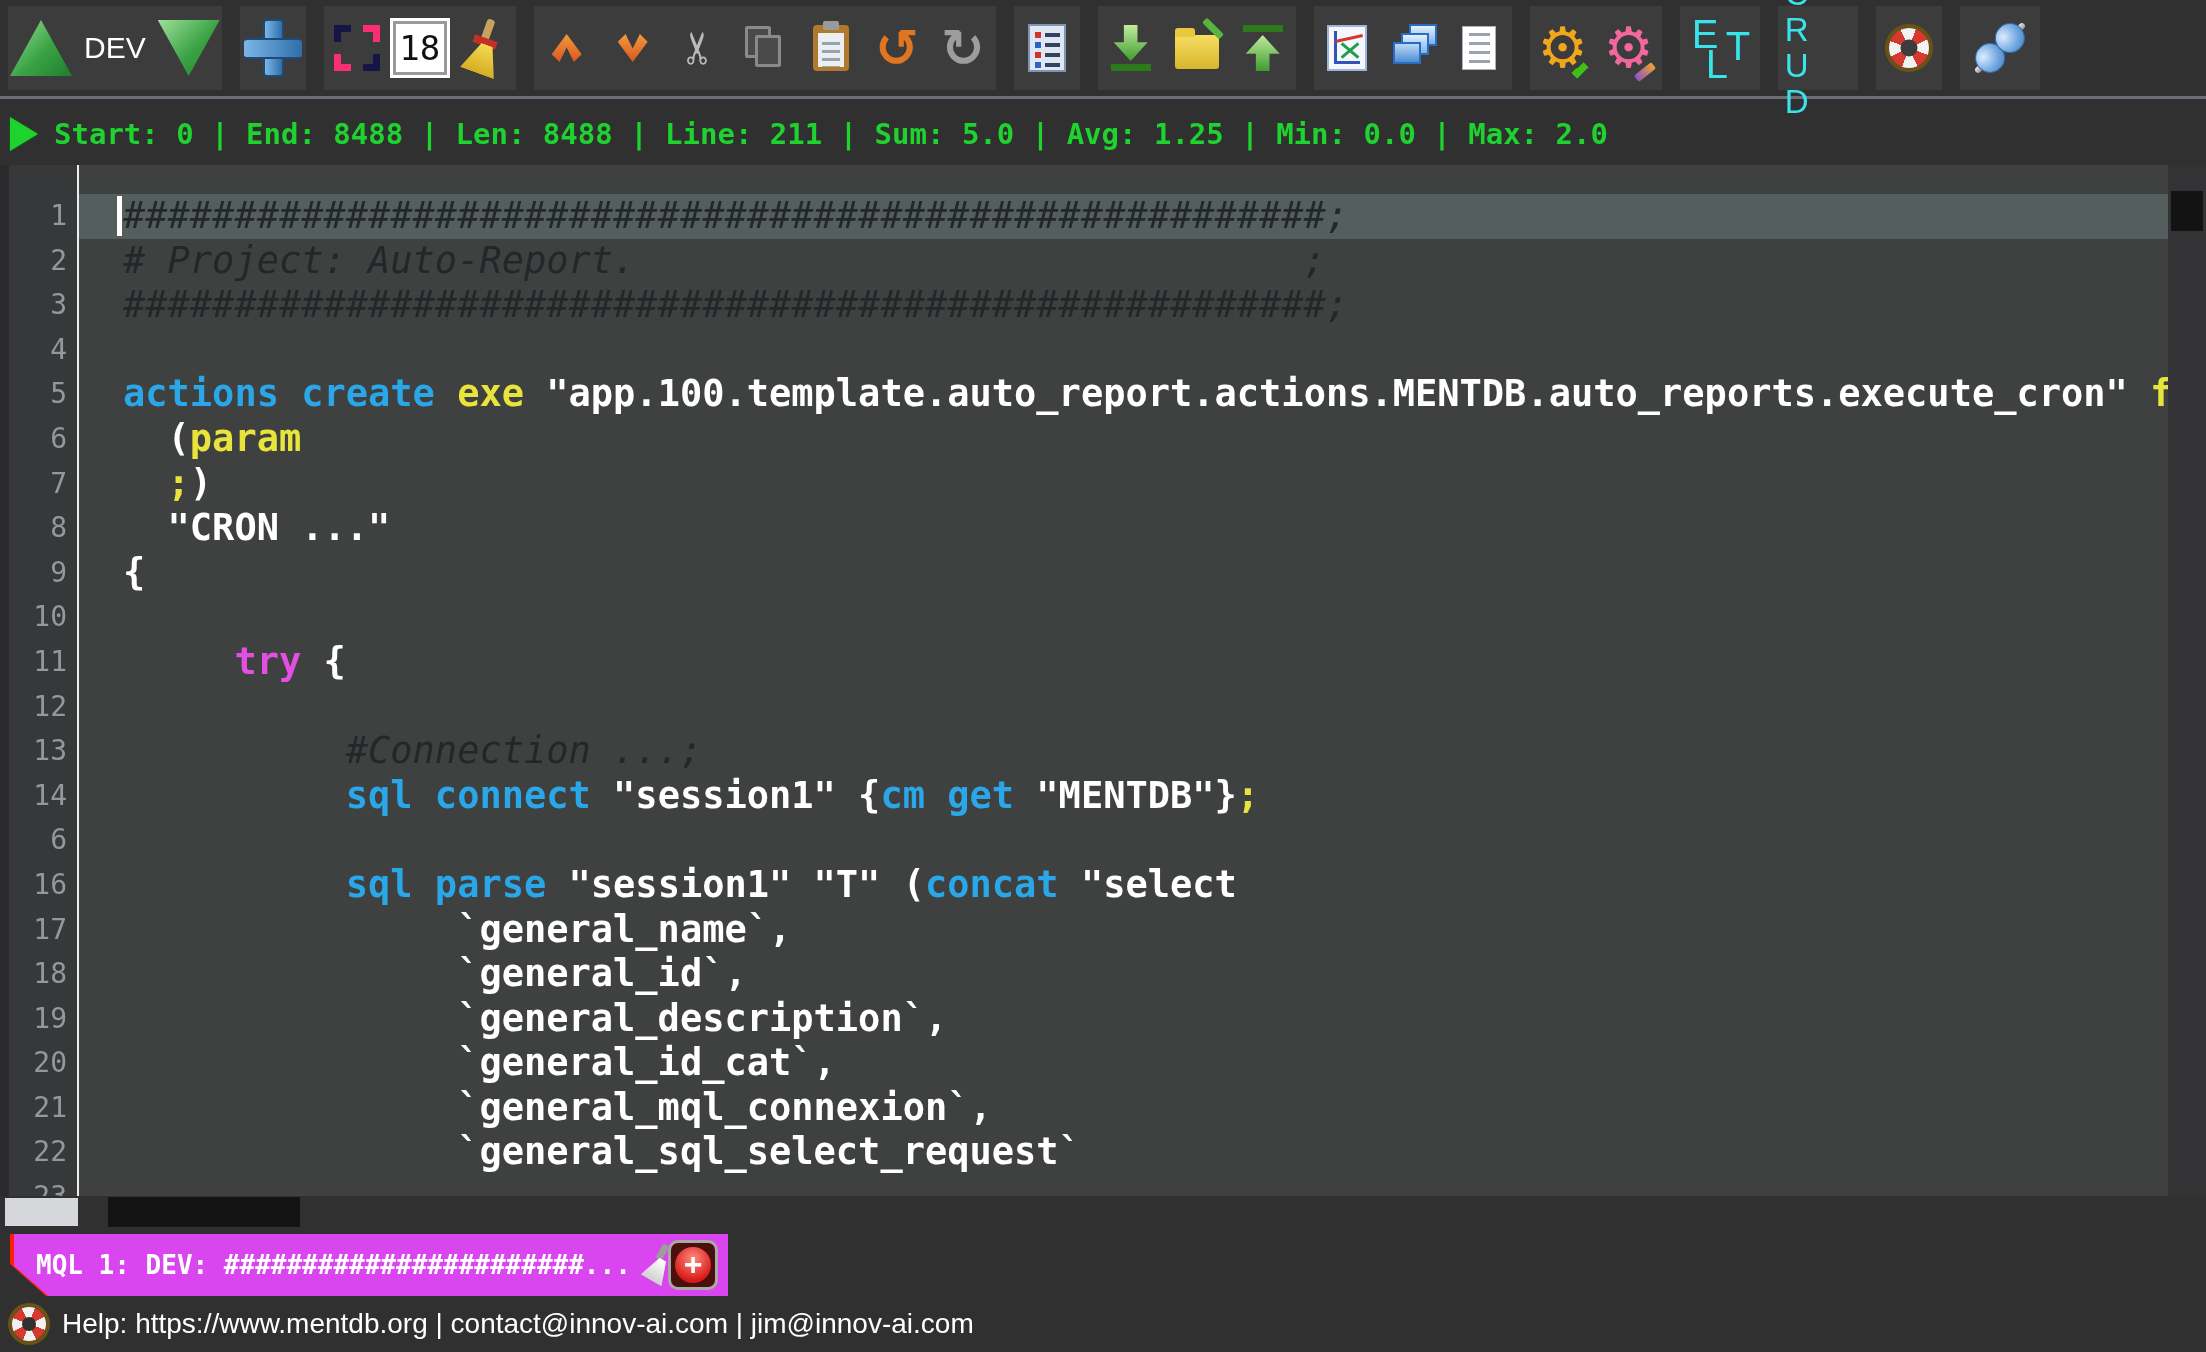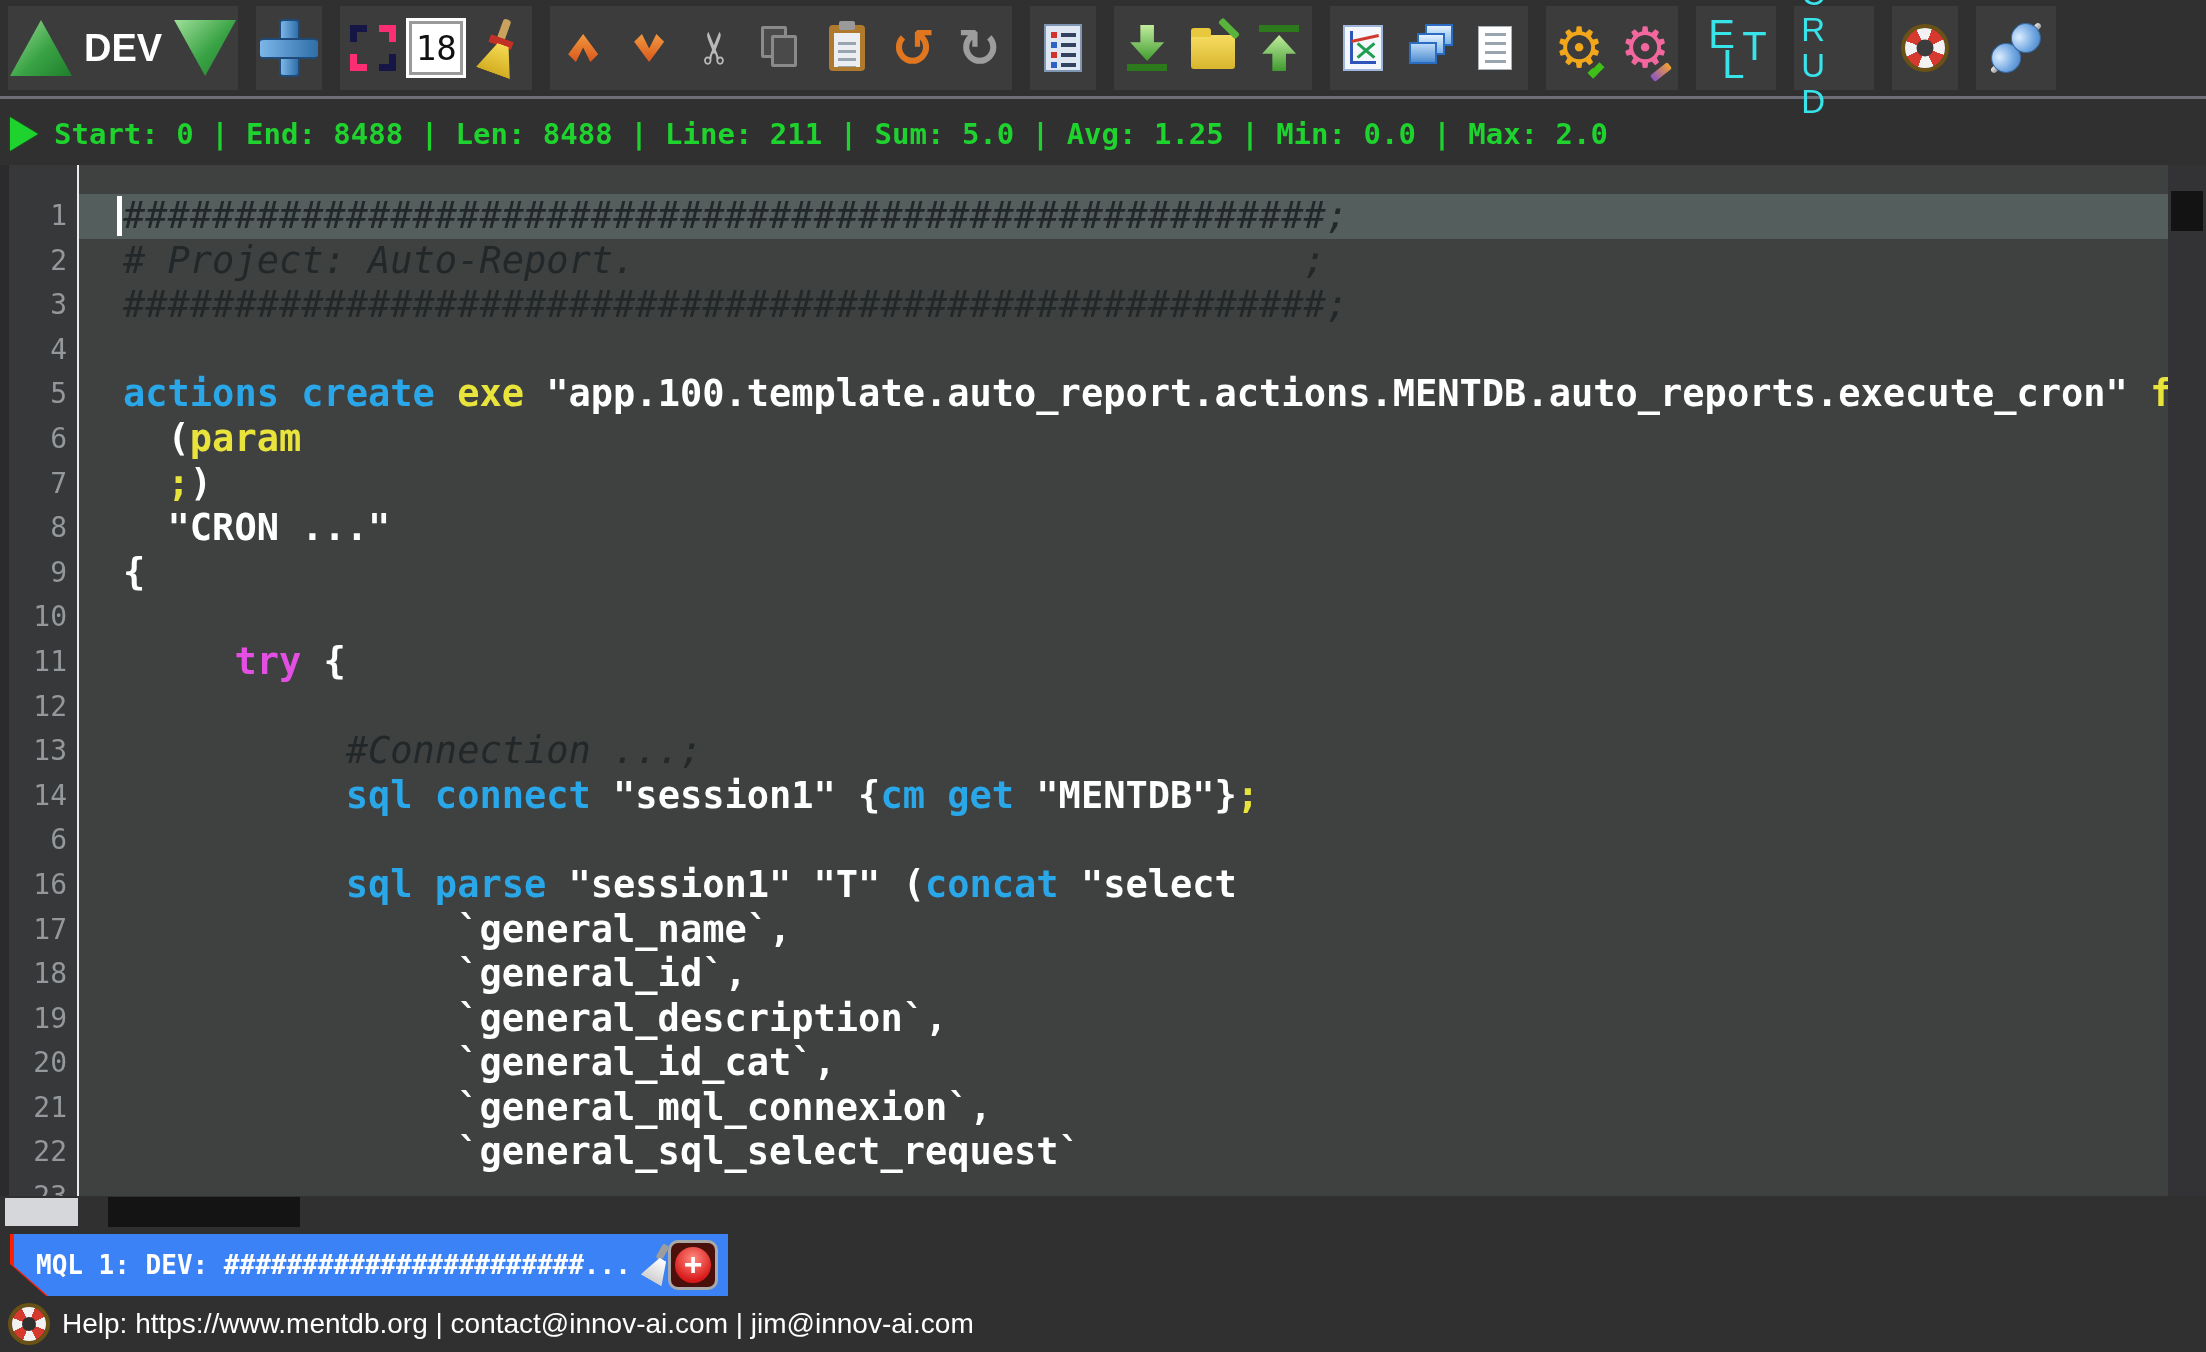--- a/index.html
+++ b/index.html
@@ -10,21 +10,21 @@
   }
   
   .toolbar {
     position:absolute; left:0; top:0; width:2206px; height:99px;
     background:#303031; border-bottom:3px solid #6e6e78;
     display:flex; align-items:center; gap:18px; padding-left:8px;
   }
   .tgroup { display:flex; align-items:center; background:#3c3c3d; height:84px; }
   .tbtn { width:66px; height:84px; display:flex; align-items:center; justify-content:center; background:#3c3c3d; position:relative; cursor:default; }
   .tbtn.wide { width:80px; }
-  .dev-label { color:#fff; font-family:"Liberation Sans",sans-serif; font-size:38px; font-weight:700; padding:0 10px; }
+  .dev-label { color:#fff; font-family:"Liberation Sans",sans-serif; font-size:30px; font-weight:400; padding:0 10px; }
   .tri-up   { width:62px; height:56px; background:linear-gradient(135deg,#9fe09a 0%,#3aa345 55%,#1f7e2c 100%); clip-path:polygon(50% 0,100% 100%,0 100%); }
   .tri-down { width:62px; height:56px; background:linear-gradient(135deg,#9fe09a 0%,#3aa345 55%,#1f7e2c 100%); clip-path:polygon(0 0,100% 0,50% 100%); }
   .plus-big { position:relative; width:58px; height:58px; }
   .plus-big i { position:absolute; background:linear-gradient(90deg,#7cb6e8,#2f6ea8); border:2px solid #1d4a78; border-radius:4px; }
   .plus-big .v { left:19px; top:0; width:21px; height:58px; }
   .plus-big .h { left:0; top:19px; width:58px; height:21px; border-left:none; border-right:none; }
   .sel-icon { position:relative; width:46px; height:46px; }
   .sel-icon i { position:absolute; width:17px; height:17px; }
   .sel-icon .tl { left:0; top:0; border-top:7px solid #161646; border-left:7px solid #161646; }
   .sel-icon .tr { right:0; top:0; border-top:7px solid #fb2e74; border-right:7px solid #fb2e74; }
@@ -119,21 +119,21 @@
   .vscroll { width:38px; background:#333335; position:relative; }
   .vthumb { position:absolute; left:3px; top:26px; width:32px; height:40px; background:#131314; }
   
   .hscroll { position:absolute; left:0; top:1196px; width:2206px; height:32px; background:#303031; }
   .hcorner { position:absolute; left:5px; top:2px; width:73px; height:28px; background:#d6d7db; }
   .hthumb { position:absolute; left:108px; top:1px; width:192px; height:30px; background:#141415; }
   
   .tabrow { position:absolute; left:0; top:1234px; width:2206px; height:62px; }
   .tab { position:absolute; left:10px; top:0; width:718px; height:62px; background:#ff1e00;
     clip-path:polygon(0 0,100% 0,100% 100%,36px 100%,0 calc(100% - 32px)); }
-  .tab-in { position:absolute; left:4px; top:0; right:0; bottom:0; background:#3b82f6;
+  .tab-in { position:absolute; left:4px; top:0; right:0; bottom:0; background:#d946ef;
     clip-path:polygon(0 0,100% 0,100% 100%,34px 100%,0 calc(100% - 30px));
     display:flex; align-items:center; padding:0 10px 0 22px; gap:12px; }
   .tab-label { color:#fff; font-size:26px; font-weight:bold; white-space:pre; flex:1; }
   .brushmini { position:relative; width:32px; height:42px; }
   .brushmini .h { position:absolute; left:16px; top:0; width:7px; height:16px; background:#9d9d9d; transform:rotate(30deg); border-radius:2px; }
   .brushmini .b { position:absolute; left:2px; top:14px; width:24px; height:24px; transform:rotate(30deg);
     background:linear-gradient(#ffffff,#cfcfcf); clip-path:polygon(35% 0,65% 0,100% 100%,0 100%); }
   .plusbtn { width:50px; height:50px; border:3px solid #a9a9a9; border-radius:10px; background:#4a100c;
     display:flex; align-items:center; justify-content:center; flex:0 0 auto; }
   .plusbtn .circ { width:36px; height:36px; border-radius:50%; background:radial-gradient(circle at 50% 32%,#ff8a7e,#d81a1a 72%);

